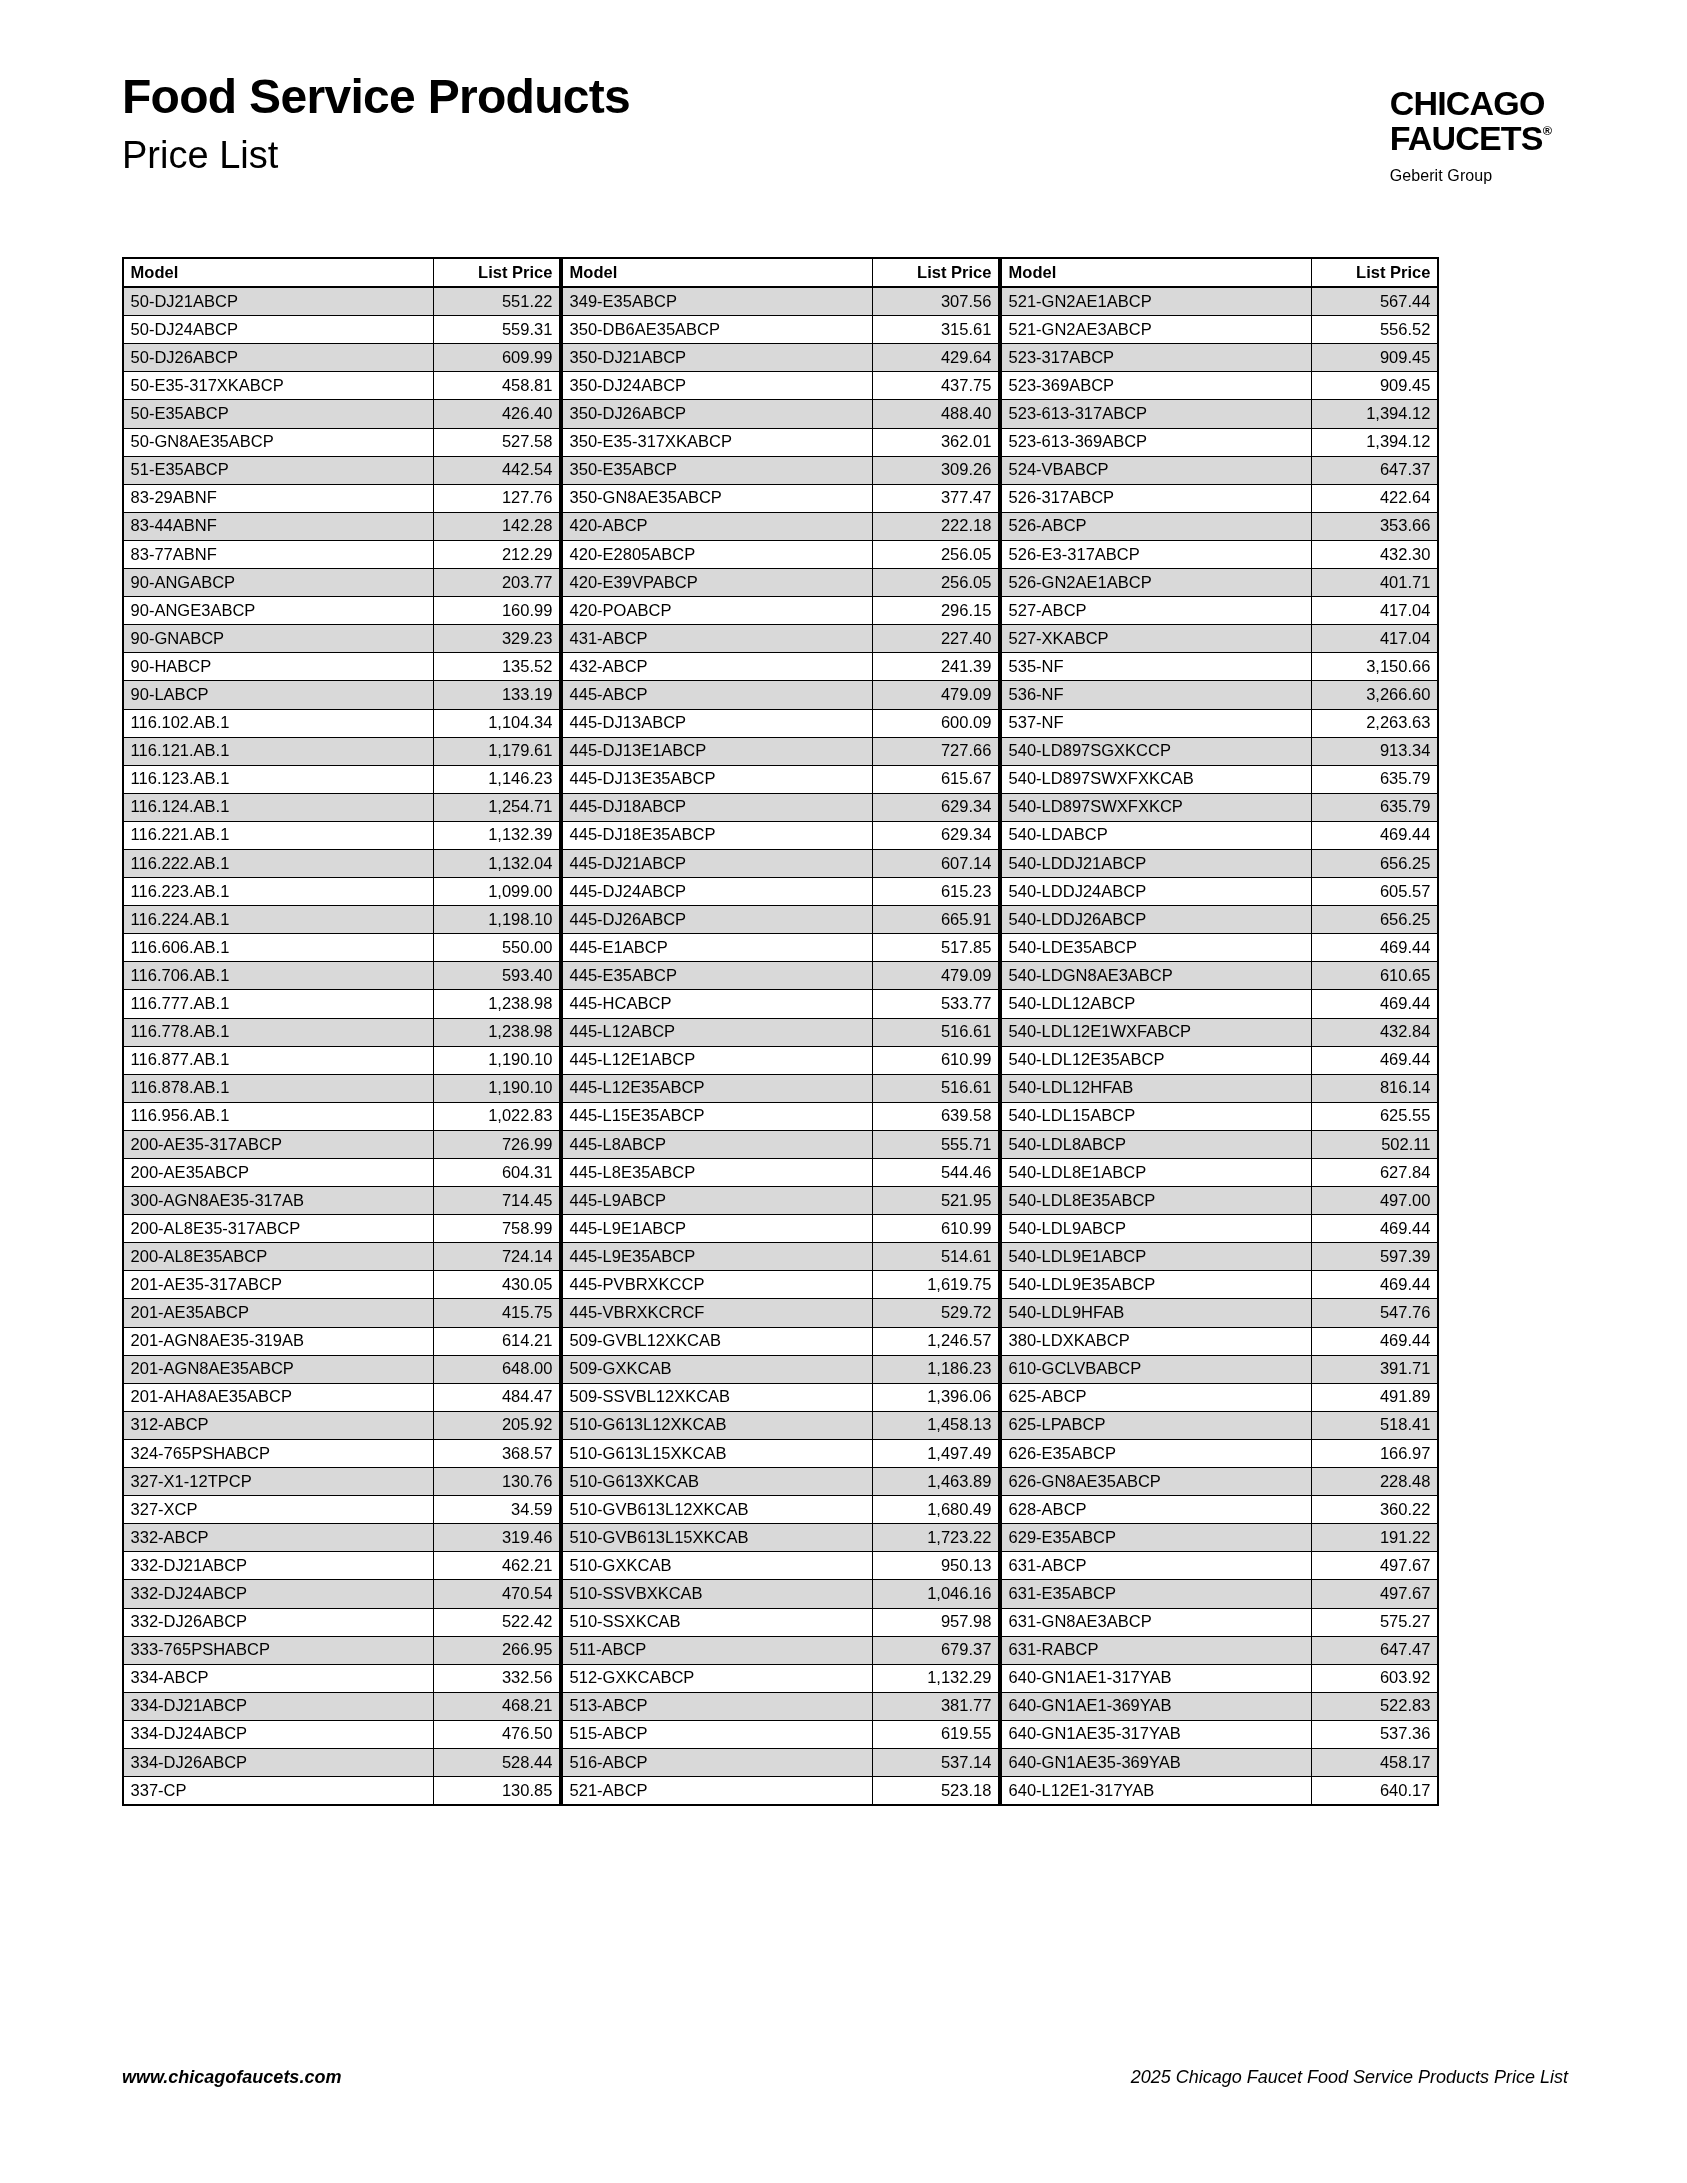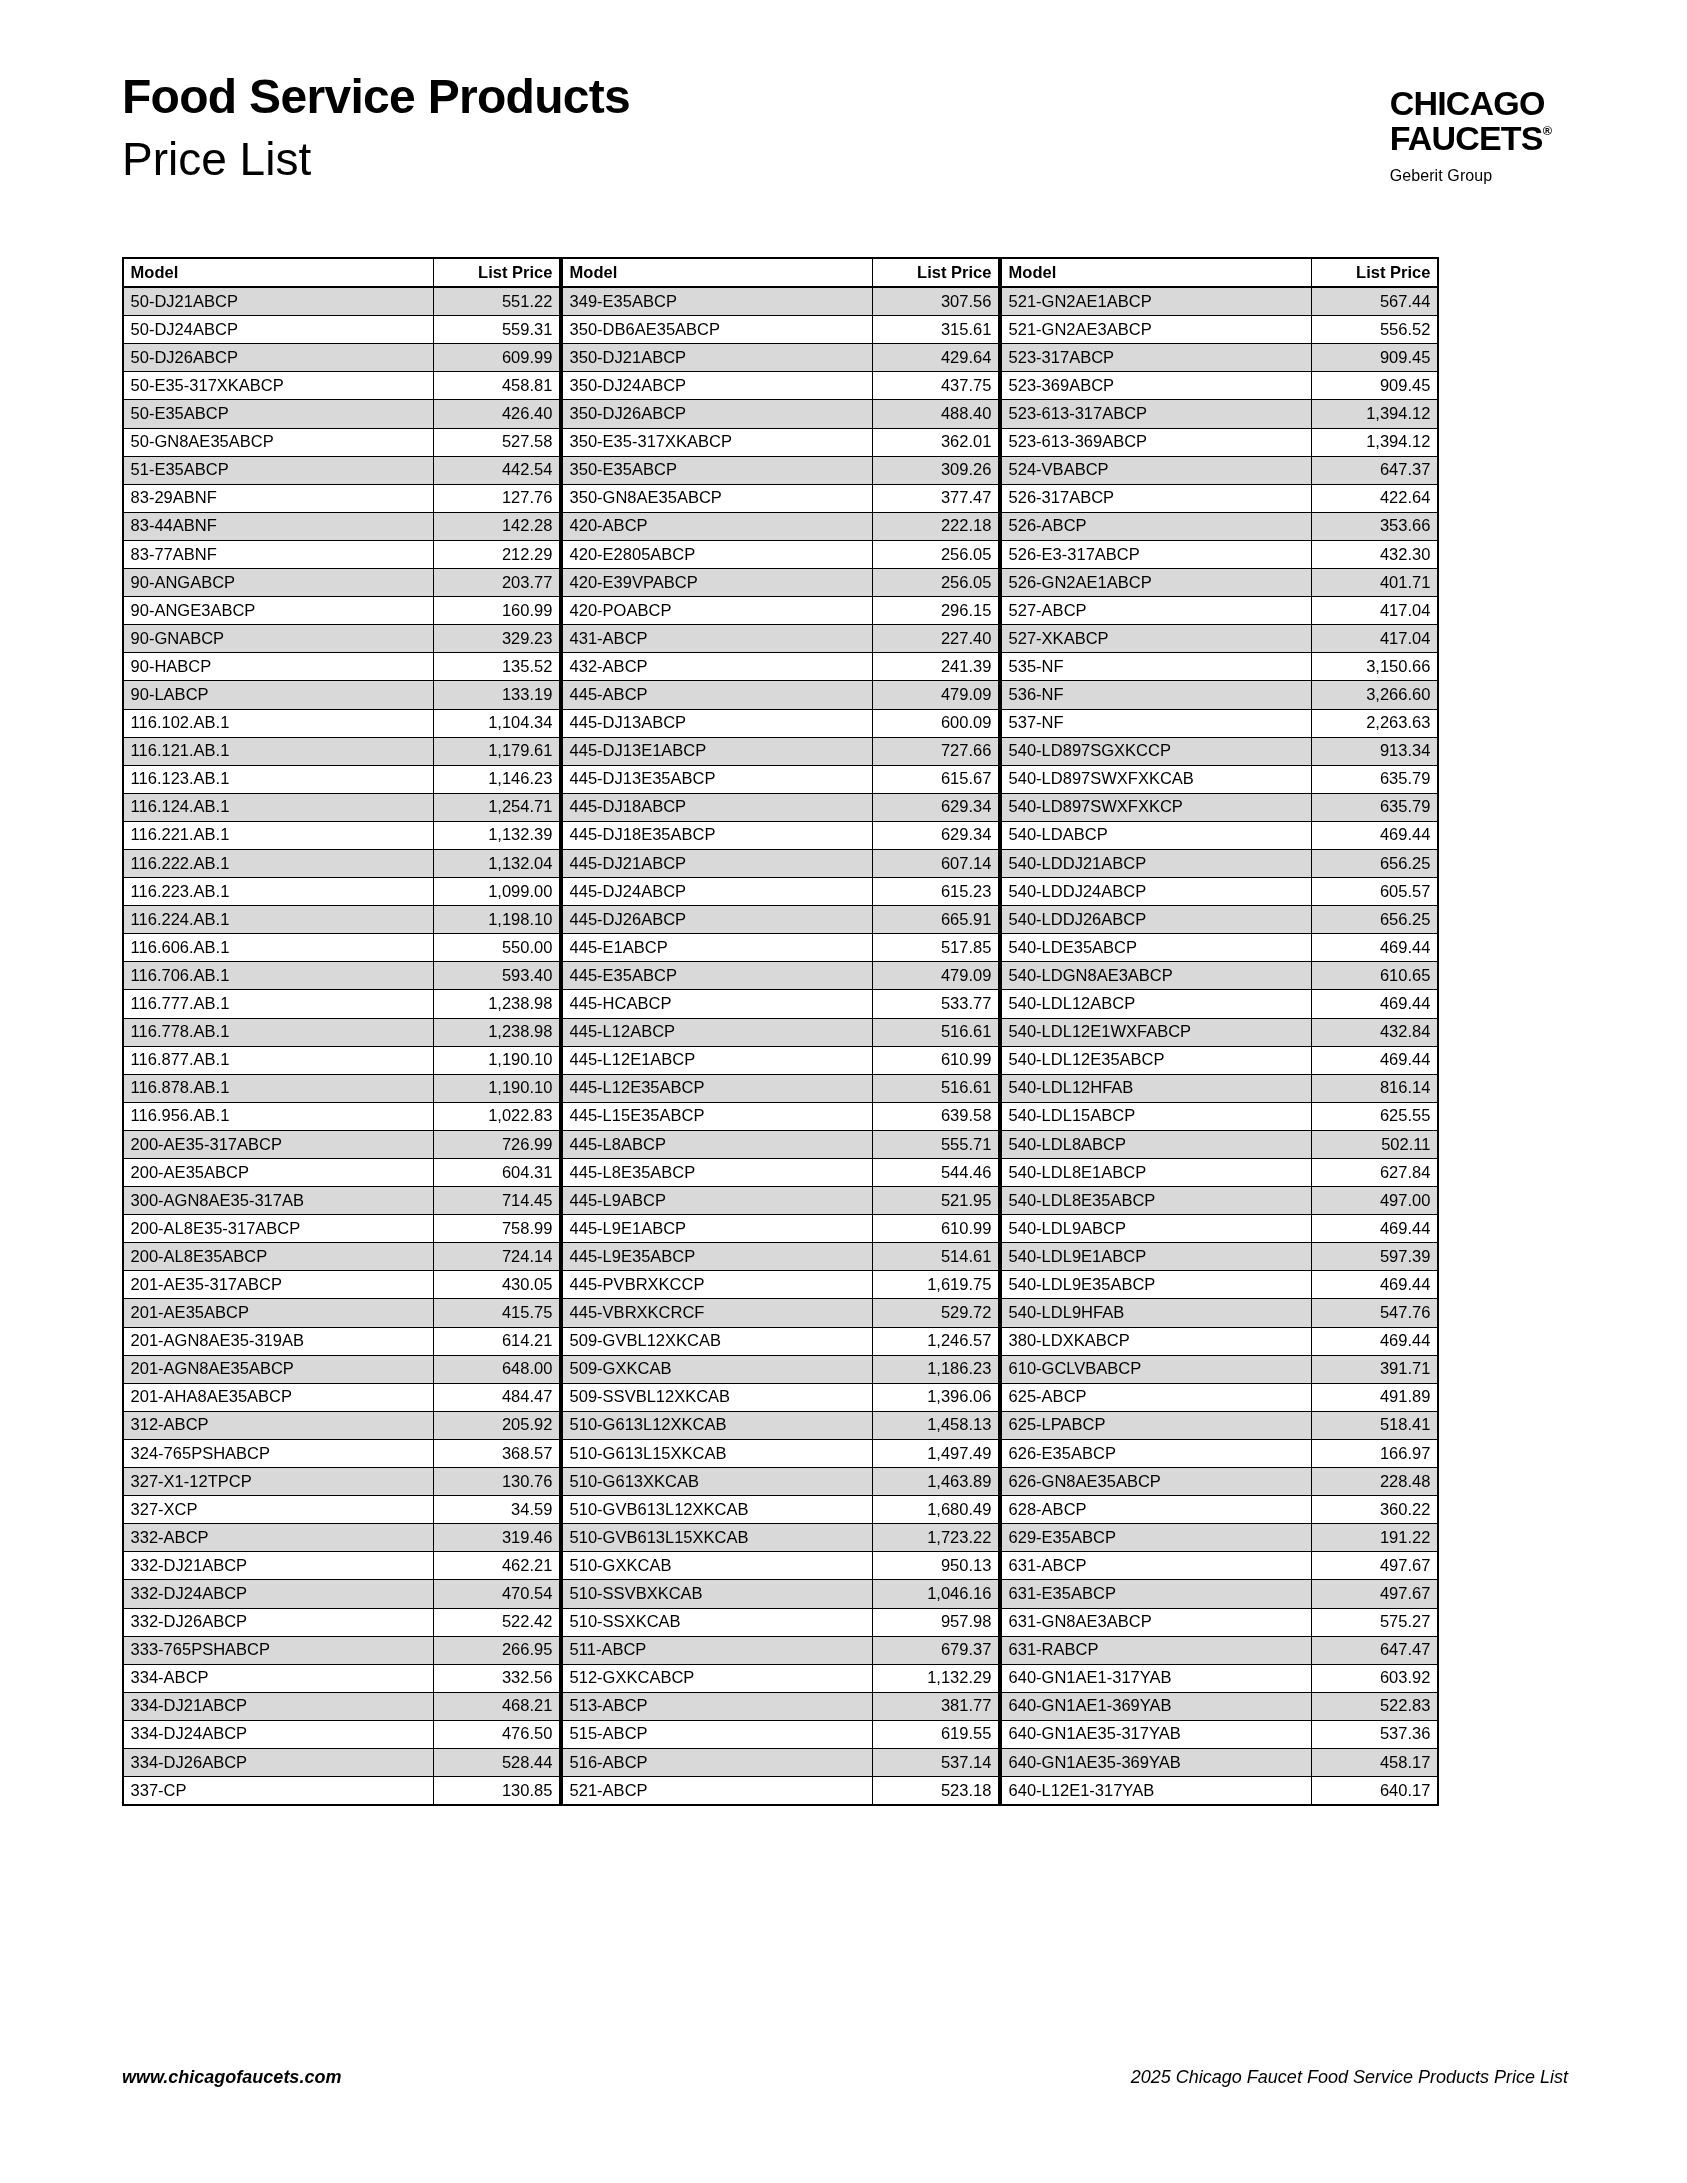--- a/index.html
+++ b/index.html
@@ -38,21 +38,21 @@
   }
   .doc-title {
     font-size: 48px;
     font-weight: bold;
     letter-spacing: -0.7px;
     line-height: 1.0;
     margin: 0;
     white-space: nowrap;
   }
   .doc-subtitle {
-    font-size: 46px;
+    font-size: 38px;
     font-weight: normal;
     line-height: 1.0;
     margin: 14.6px 0 0 0;
     white-space: nowrap;
   }
 
   .logo-block {
     position: absolute;
     right: 16px;
     top: 13.2px;

